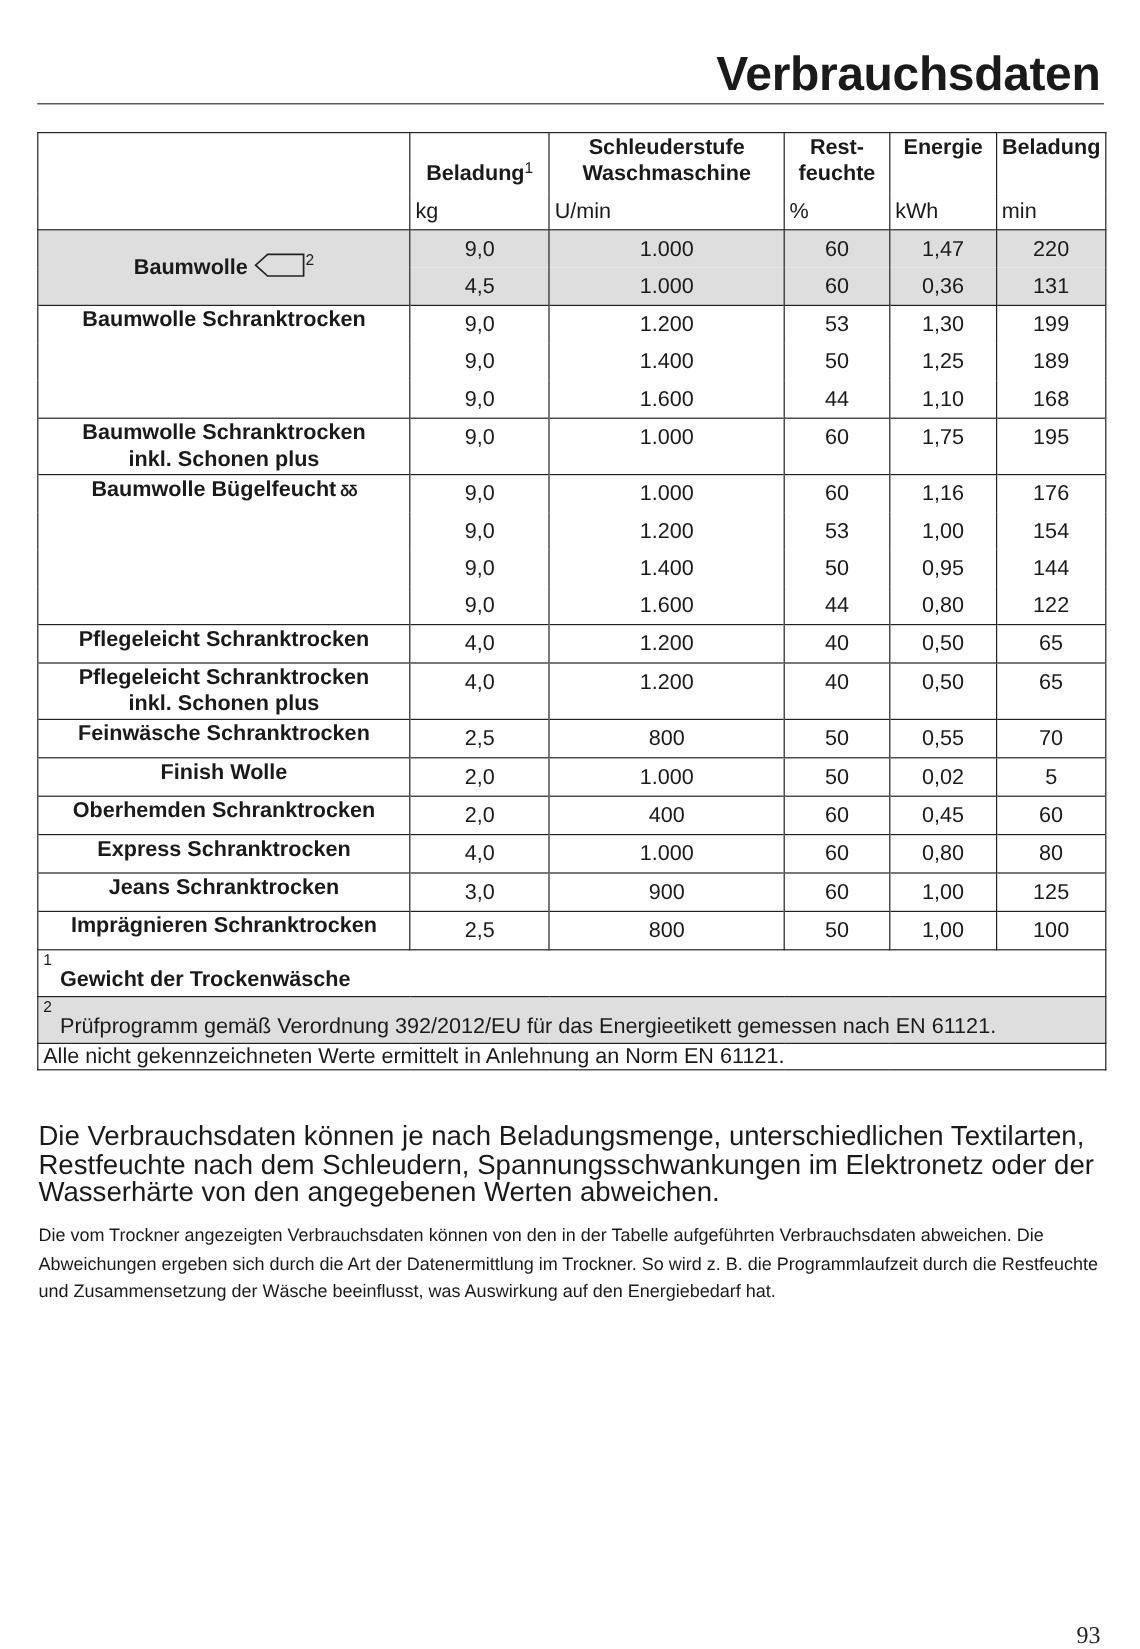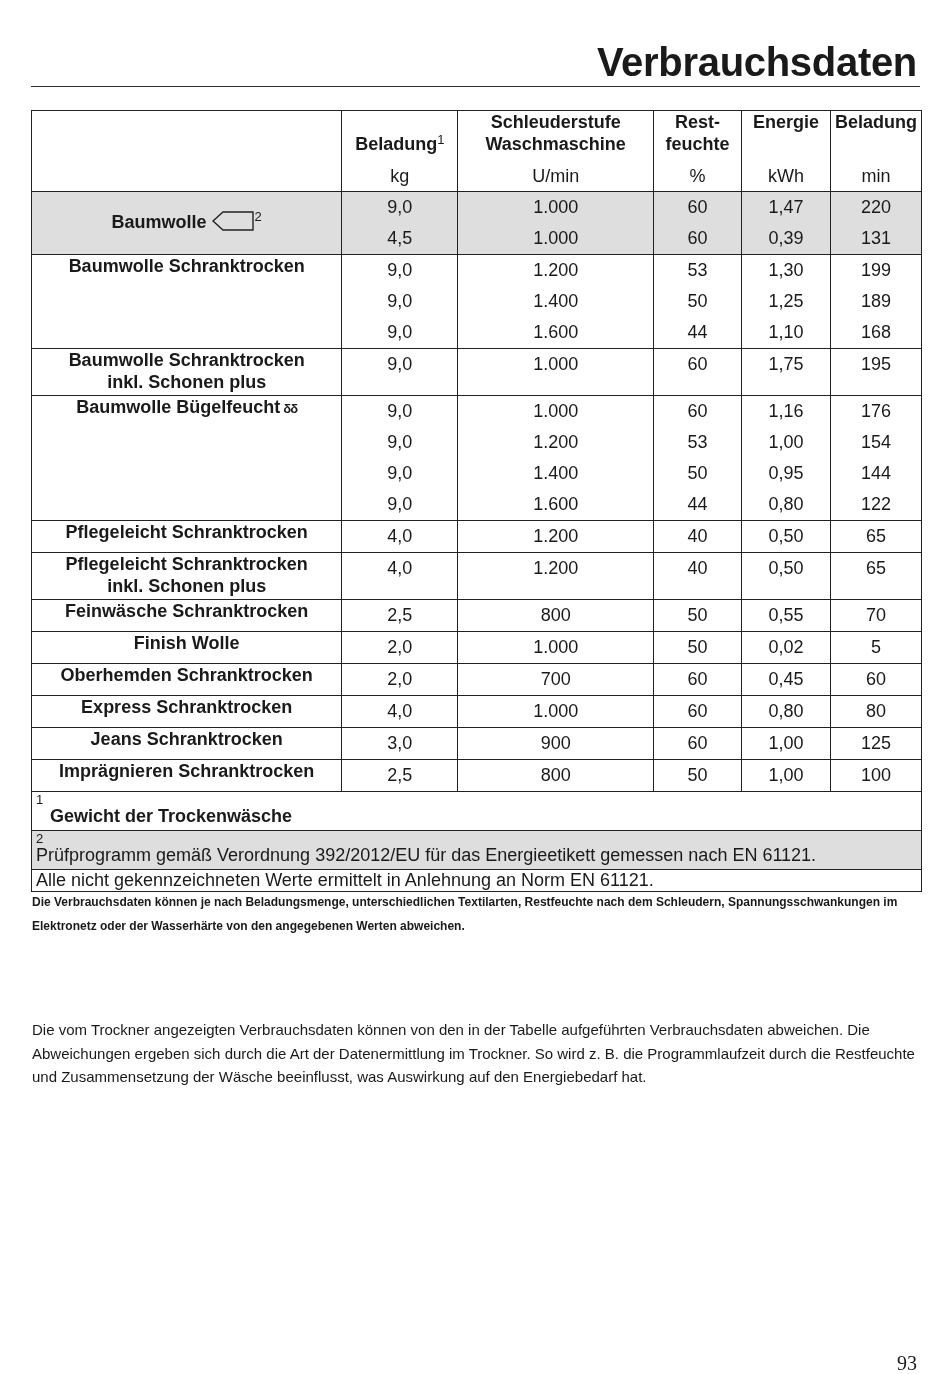--- a/index.html
+++ b/index.html
@@ -4,30 +4,30 @@
 <style>
   html, body { margin: 0; padding: 0; background: #ffffff; }
   body { width: 950px; height: 1374px; position: relative; font-family: "Liberation Sans", sans-serif; color: #1a1a1a; overflow: hidden; }
   .title { position: absolute; right: 33px; top: 40px; font-size: 40px; font-weight: bold; letter-spacing: -0.3px; }
   .title-rule { position: absolute; left: 31px; right: 30px; top: 86px; height: 0; border-top: 1.5px solid #333; }
   table.data { position: absolute; left: 31px; top: 110px; width: 891px; border-collapse: collapse; font-size: 18px; }
   table.data td, table.data th { border-left: 1.5px solid #222; border-right: 1.5px solid #222; padding: 0 4px; vertical-align: top; }
   table.data tr.grp-start td { border-top: 1.5px solid #222; }
   table.data tr.last td { border-bottom: 1.5px solid #222; }
   .hdr th { font-weight: bold; text-align: center; line-height: 22px; padding-top: 4px; height: 50px; border-top: 1.5px solid #222; }
-  .units td { text-align: center; height: 30px; line-height: 30px; }
+  .units td { height: 30px; line-height: 30px; }
   .units td { border-bottom: 1.5px solid #222; }
   td.prog { font-weight: bold; text-align: center; line-height: 22px; padding-top: 4px; padding-bottom: 4px; margin-top: 40px; }
   td.num { text-align: center; height: 31px; line-height: 31px; }
   tr.shaded td { background: #dedede; }
   .sup { font-size: 13px; vertical-align: top; position: relative; top: -4px; font-weight: normal; }
   .footnote-row td { border: 1.5px solid #222; padding: 4px 5px; font-size: 18px; }
   .fn-shaded td { background: #dedede; }
   .fn-sup { font-size: 13px; vertical-align: top; }
-  .para-bold { position: absolute; left: 32px; top: 891px; width: 890px; font-size: 12px; line-height: 23.5px; font-weight: bold; }
+  .para-bold { position: absolute; left: 32px; top: 935px; width: 890px; font-size: 23px; line-height: 23.5px; font-weight: normal; }
   .para { position: absolute; left: 32px; top: 1018px; width: 890px; font-size: 15px; line-height: 23.5px; }
   .page-num { position: absolute; right: 33px; top: 1352px; font-size: 20px; font-family: Liberation Serif, serif; }
   .eco-icon { display: inline-block; vertical-align: middle; margin-left: 4px; }
   .drop-icon { font-size: 13px; font-weight: bold; margin-left: 3px; letter-spacing: -1px; }
 </style>
 </head>
 <body>
 
 <div class="title">Verbrauchsdaten</div>
 <div class="title-rule"></div>
@@ -67,21 +67,21 @@
         <td class="num">9,0</td>
         <td class="num">1.000</td>
         <td class="num">60</td>
         <td class="num">1,47</td>
         <td class="num">220</td>
       </tr>
       <tr class="shaded">
         <td class="num">4,5</td>
         <td class="num">1.000</td>
         <td class="num">60</td>
-        <td class="num">0,39</td>
+        <td class="num">0,36</td>
         <td class="num">131</td>
       </tr>
       <tr class="grp-start">
         <td class="prog" rowspan="3"><span>Baumwolle Schranktrocken</span></td>
         <td class="num">9,0</td>
         <td class="num">1.200</td>
         <td class="num">53</td>
         <td class="num">1,30</td>
         <td class="num">199</td>
       </tr>
@@ -164,21 +164,21 @@
         <td class="prog" rowspan="1"><span>Finish Wolle</span></td>
         <td class="num">2,0</td>
         <td class="num">1.000</td>
         <td class="num">50</td>
         <td class="num">0,02</td>
         <td class="num">5</td>
       </tr>
       <tr class="grp-start">
         <td class="prog" rowspan="1"><span>Oberhemden Schranktrocken</span></td>
         <td class="num">2,0</td>
-        <td class="num">700</td>
+        <td class="num">400</td>
         <td class="num">60</td>
         <td class="num">0,45</td>
         <td class="num">60</td>
       </tr>
       <tr class="grp-start">
         <td class="prog" rowspan="1"><span>Express Schranktrocken</span></td>
         <td class="num">4,0</td>
         <td class="num">1.000</td>
         <td class="num">60</td>
         <td class="num">0,80</td>
@@ -199,21 +199,21 @@
         <td class="num">50</td>
         <td class="num">1,00</td>
         <td class="num">100</td>
       </tr>
     </tbody>
   <tbody id="footnotes-body">
       <tr class="footnote-row">
         <td colspan="6" style="line-height: 16px; padding-bottom: 6px;"><span class="fn-sup">1</span><br><span style="margin-left: 14px; font-weight: bold;">Gewicht der Trockenwäsche</span></td>
       </tr>
       <tr class="footnote-row fn-shaded">
-        <td colspan="6" style="line-height: 16px; padding-bottom: 6px;"><span class="fn-sup">2</span><br><span style="">Prüfprogramm gemäß Verordnung 392/2012/EU für das Energieetikett gemessen nach EN 61121.</span></td>
+        <td colspan="6" style="line-height: 16px; padding-bottom: 6px;"><span class="fn-sup">2</span><br><span style="margin-left: 14px;">Prüfprogramm gemäß Verordnung 392/2012/EU für das Energieetikett gemessen nach EN 61121.</span></td>
       </tr>
       <tr class="footnote-row">
         <td colspan="6"><span>Alle nicht gekennzeichneten Werte ermittelt in Anlehnung an Norm EN 61121.</span></td>
       </tr>
     </tbody>
 </table>
 
 <div class="para-bold">Die Verbrauchsdaten können je nach Beladungsmenge, unterschiedlichen Textilarten, Restfeuchte nach dem Schleudern, Spannungsschwankungen im Elektronetz oder der Wasserhärte von den angegebenen Werten abweichen.</div>
 <div class="para">Die vom Trockner angezeigten Verbrauchsdaten können von den in der Tabelle aufgeführten Verbrauchsdaten abweichen. Die Abweichungen ergeben sich durch die Art der Datenermittlung im Trockner. So wird z. B. die Programmlaufzeit durch die Restfeuchte und Zusammensetzung der Wäsche beeinflusst, was Auswirkung auf den Energiebedarf hat.</div>
 

